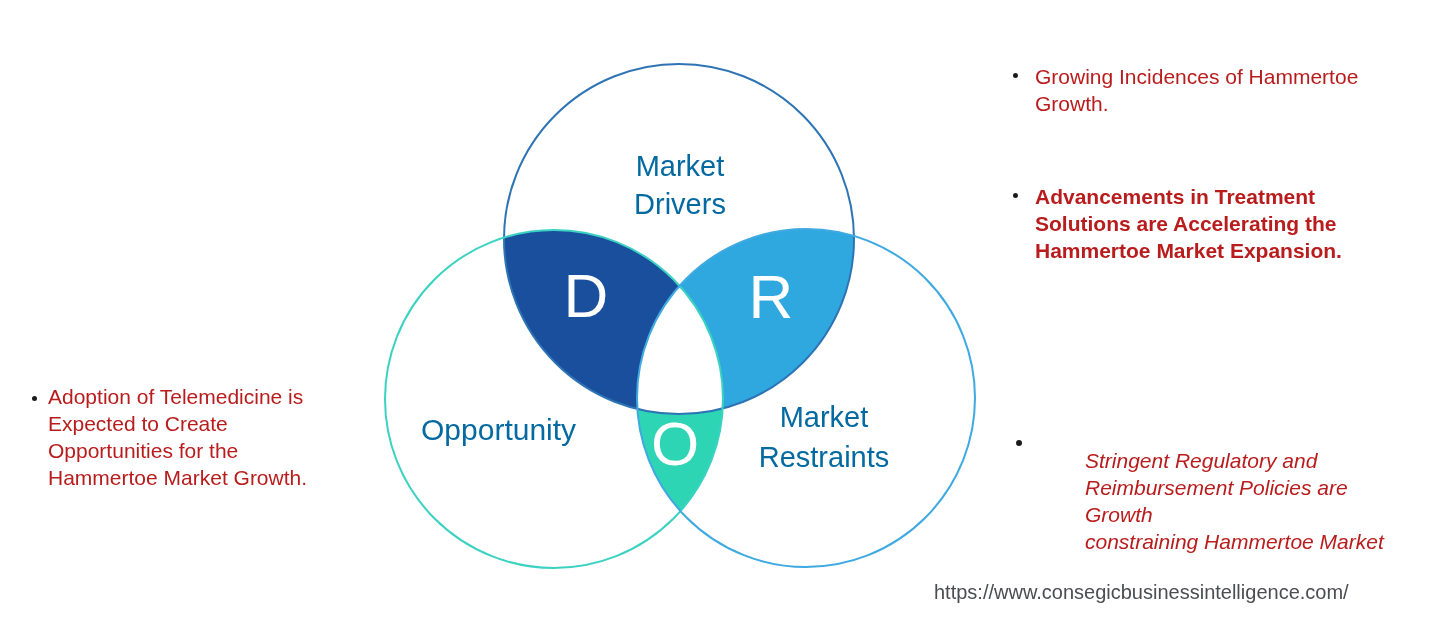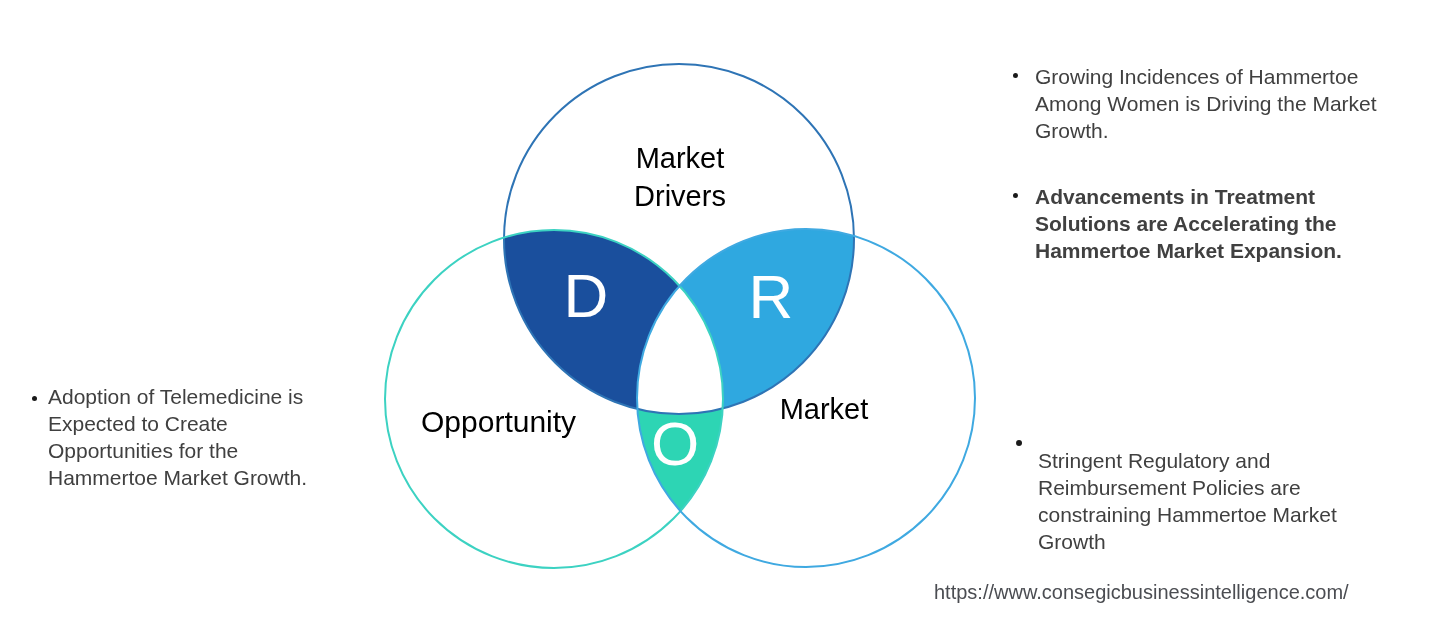--- a/index.html
+++ b/index.html
@@ -8,37 +8,38 @@
     width: 1453px;
     height: 643px;
     background: #ffffff;
     font-family: "Liberation Sans", sans-serif;
     overflow: hidden;
   }
   .stage svg { position: absolute; left: 0; top: 0; width: 1453px; height: 643px; }
 
   .circle-label {
     position: absolute;
-    color: #000000;
+    color: #0369a1;
     font-size: 29px;
     line-height: 38px;
     text-align: center;
     white-space: nowrap;
+    margin-top: 8px;
   }
   .venn-letter {
     position: absolute;
     transform: translate(-50%, -50%);
     color: #ffffff;
     font-size: 62px;
     font-weight: 400;
     line-height: 1;
   }
   .bullet-block {
     position: absolute;
-    color: #404040;
+    color: #b91c1c;
     font-size: 21px;
     line-height: 27px;
     white-space: nowrap;
   }
   .bullet-dot {
     position: absolute;
     width: 5px;
     height: 5px;
     border-radius: 50%;
     background: #1a1a1a;
@@ -89,51 +90,51 @@
 
   <div class="circle-label" style="left:600px; top:139px; width:160px;">
     <div>Market</div>
     <div>Drivers</div>
   </div>
 
   <div class="circle-label" style="left:421px; top:403px; font-size:30px;">Opportunity</div>
 
   <div class="circle-label" style="left:744px; top:389px; width:160px; line-height:40px;">
     <div>Market</div>
+    <div>Restraints</div>
   </div>
 
   <div class="venn-letter" style="left:586px; top:296px;">D</div>
   <div class="venn-letter" style="left:771px; top:297px;">R</div>
   <div class="venn-letter" style="left:675px; top:444px;">O</div>
 
   <span class="bullet-dot" style="left:1013px; top:73px;"></span>
   <div class="bullet-block" style="left:1035px; top:63px;">
     <div>Growing Incidences of Hammertoe</div>
-    <div>Among Women is Driving the Market</div>
     <div>Growth.</div>
   </div>
 
   <span class="bullet-dot" style="left:1013px; top:193px;"></span>
   <div class="bullet-block" style="left:1035px; top:183px;font-weight:bold;">
     <div>Advancements in Treatment</div>
     <div>Solutions are Accelerating the</div>
     <div>Hammertoe Market Expansion.</div>
   </div>
 
   <span class="bullet-dot" style="left:32px; top:396px;"></span>
   <div class="bullet-block" style="left:48px; top:383px;">
     <div>Adoption of Telemedicine is</div>
     <div>Expected to Create</div>
     <div>Opportunities for the</div>
     <div>Hammertoe Market Growth.</div>
   </div>
 
   <span class="bullet-dot big" style="left:1016px; top:440px;"></span>
-  <div class="bullet-block" style="left:1038px; top:447px;">
+  <div class="bullet-block" style="left:1085px; top:447px;font-style:italic;">
     <div>Stringent Regulatory and</div>
     <div>Reimbursement Policies are</div>
+    <div>Growth</div>
     <div>constraining Hammertoe Market</div>
-    <div>Growth</div>
   </div>
 
   <div class="site-url">https://www.consegicbusinessintelligence.com/</div>
 
 </div>
 
 </body></html>

